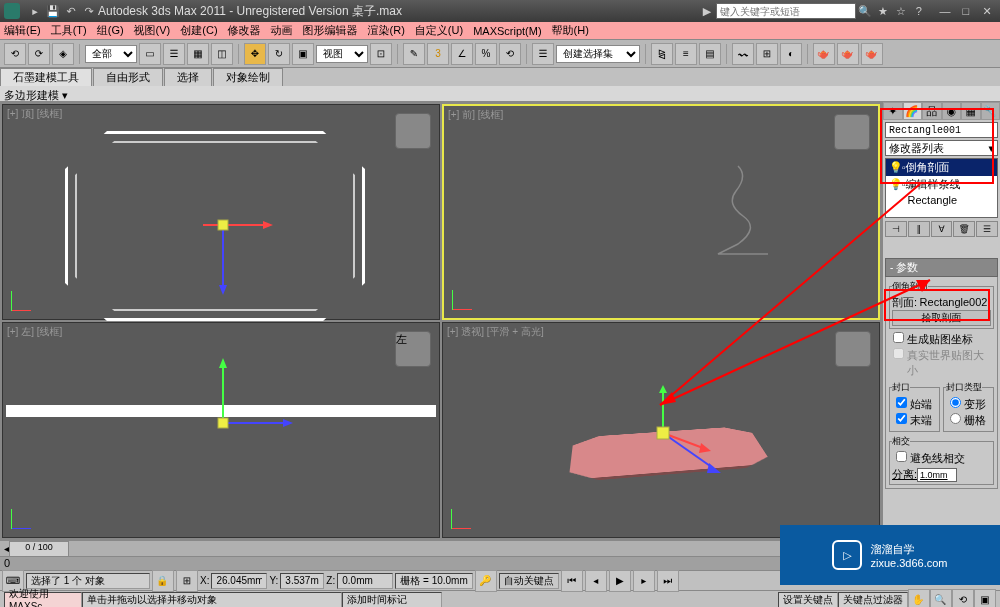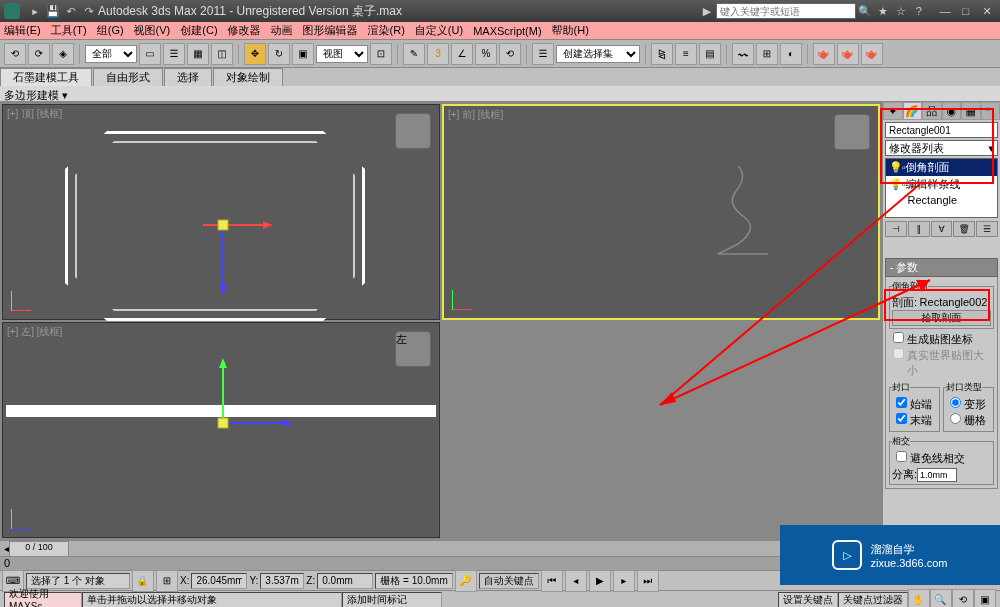--- a/index.html
+++ b/index.html
@@ -38,34 +38,34 @@
 .vpcube { position: absolute; top: 8px; right: 8px; width: 36px; height: 36px; background: #888; border: 1px solid #666; border-radius: 4px; }
 .gizmo { position: absolute; bottom: 8px; left: 8px; width: 24px; height: 24px; }
 .gizmo .axis-x { position: absolute; bottom: 0; left: 0; width: 20px; height: 1px; background: #f44; }
 .gizmo .axis-y { position: absolute; bottom: 0; left: 0; width: 1px; height: 20px; background: #4f4; }
 
 
 .cmdpanel { width: 118px; background: #c8c8c8; border-left: 1px solid #888; display: flex; flex-direction: column; }
 .cmdtabs { height: 18px; display: flex; background: #b0b0b0; }
 .cmdtab { flex: 1; border: 1px solid #999; display: flex; align-items: center; justify-content: center; cursor: pointer; }
 .cmdtab.active { background: #d8d8d8; }
-.namebox { margin: 2px; height: 16px; border: 1px solid #666; background: #fff; font-size: 10px; padding: 0 3px; display: flex; align-items: center; }
+.namebox { margin: 2px; height: 16px; border: 1px solid #666; background: #fff; font-size: 10px; padding: 0 3px; display: flex; align-items: center; font-family: Liberation Mono, monospace; }
 .modlist-combo { margin: 0 2px; height: 16px; border: 1px solid #666; background: #fff; font-size: 10px; padding: 0 3px; display: flex; align-items: center; justify-content: space-between; }
 .modstack { margin: 2px; background: #fff; border: 1px solid #666; height: 60px; overflow: auto; }
 .moditem { padding: 1px 3px; font-size: 10px; display: flex; align-items: center; cursor: pointer; }
 .moditem.sel { background: #0a246a; color: #fff; }
 .moditem .eye { width: 10px; margin-right: 3px; }
 .stackbtns { display: flex; justify-content: space-around; margin: 1px 2px; gap: 1px; }
 .stackbtn { flex: 1; height: 16px; background: #c0c0c0; border: 1px solid #888; cursor: pointer; font-size: 9px; }
 .rollhdr { background: #888; color: #fff; padding: 1px 4px; font-size: 10px; margin: 2px 2px 0; cursor: pointer; border: 1px solid #666; }
 .rollbody { margin: 0 2px; padding: 3px; background: #c8c8c8; border: 1px solid #888; border-top: none; }
 .pickbtn { width: 100%; height: 16px; background: #c0c0c0; border: 1px solid #888; font-size: 10px; cursor: pointer; }
 .chk { display: flex; font-size: 10px; margin: 1px 4px; }
 .chk input { width: 11px; height: 11px; margin-right: 3px; }
-.spinbox { display: flex; align-items: center; font-size: 10px; }
+.spinbox { display: flex; align-items: center; font-size: 10px; text-decoration: underline; }
 .spinbox .spin { width: 40px; height: 14px; background: #fff; border: 1px solid #666; font-size: 9px; padding: 0 2px; }
 
 
 .timeslider { height: 16px; background: #b0b0b0; display: flex; align-items: center; padding: 0 4px; border-top: 1px solid #888; }
 .timeslider .knob { width: 60px; height: 16px; background: #d0d0d0; border: 1px solid #888; font-size: 9px; text-align: center; }
 .timeruler { height: 14px; background: #a0a0a0; font-size: 9px; padding: 0 4px; border-top: 1px solid #888; }
 .statusbar { height: 20px; background: #c0c0c0; display: flex; align-items: center; gap: 2px; padding: 0 2px; border-top: 1px solid #888; }
 .statusbox { border: 1px inset #999; padding: 0 4px; font-size: 10px; height: 16px; display: flex; align-items: center; background: #d0d0d0; }
 .promptbar { height: 18px; background: #c0c0c0; display: flex; align-items: center; padding: 0 4px; border-top: 1px solid #888; font-size: 10px; }
 
@@ -217,20 +217,38 @@
         <line x1="10" y1="60" x2="70" y2="60" stroke="#44f" stroke-width="2"></line>
           <polygon points="70,56 80,60 70,64" fill="#44f"></polygon>
         <rect x="5" y="55" width="10" height="10" fill="#ee4" stroke="#aa4"></rect>
       </svg>
       <div class="gizmo">
           <div class="axis-x" style="background:#44f"></div>
           <div class="axis-y"></div>
         </div>
     </div>
 
+    <div class="viewport">
+      <div class="vplabel">[+] 透视] [平滑 + 高光]</div>
+      <div class="vpcube"></div>
+      <div class="pinkplate"></div>
+      <svg style="position:absolute;left:200px;top:70px;overflow:visible">
+        <line x1="20" y1="40" x2="60" y2="55" stroke="#f44" stroke-width="2"></line>
+          <polygon points="58,50 68,58 56,60" fill="#f44"></polygon>
+        <line x1="20" y1="40" x2="20" y2="0" stroke="#4f4" stroke-width="2"></line>
+          <polygon points="16,0 20,-8 24,0" fill="#4f4"></polygon>
+        <line x1="20" y1="40" x2="70" y2="75" stroke="#44f" stroke-width="2"></line>
+          <polygon points="66,70 78,80 64,80" fill="#44f"></polygon>
+        <rect x="14" y="34" width="12" height="12" fill="#ee4" stroke="#aa4"></rect>
+      </svg>
+      <div class="gizmo">
+          <div class="axis-x"></div>
+          <div class="axis-y"></div>
+        </div>
+    </div>
   </div>
 
   <div class="cmdpanel">
     <div class="cmdtabs">
       <div class="cmdtab">✦</div>
       <div class="cmdtab active">🌈</div>
       <div class="cmdtab">品</div>
       <div class="cmdtab">◉</div>
       <div class="cmdtab">▦</div>
       <div class="cmdtab">🔧</div>
@@ -310,21 +328,21 @@
 <div class="timeslider">
   <span style="font-size:10px">◂</span>
   <div class="knob">0 / 100</div>
   <div style="flex:1"></div>
   <span style="font-size:10px">▸</span>
 </div>
 <div class="timeruler"><span>0</span></div>
 
 <div class="statusbar">
   <div class="tbtn">⌨</div>
-  <div class="statusbox" style="width:104px">选择了 1 个 对象</div>
+  <div class="statusbox" style="width:124px">选择了 1 个 对象</div>
   <div class="tbtn">🔒</div>
   <div class="tbtn">⊞</div>
   <span style="font-size:10px">X:</span>
   <input class="statusbox" style="width: 56px;" value="26.045mm">
   <span style="font-size:10px">Y:</span>
   <input class="statusbox" style="width: 44px;" value="3.537mm">
   <span style="font-size:10px">Z:</span>
   <input class="statusbox" style="width: 56px;" value="0.0mm">
   <div class="statusbox">栅格 = 10.0mm</div>
   <div class="tbtn">🔑</div>

